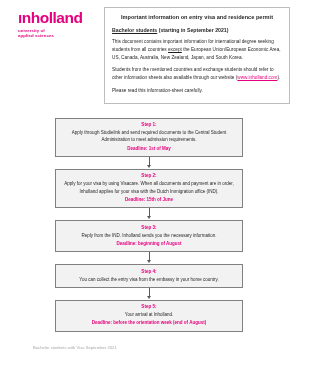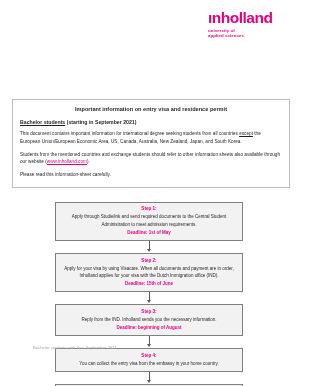--- a/index.html
+++ b/index.html
@@ -12,24 +12,23 @@
     background: #ffffff;
     font-family: "Liberation Sans", sans-serif;
     color: #231f20;
     overflow: hidden;
     position: relative;
   }
 
   
   .header {
     display: flex;
-    align-items: flex-end;
+    align-items: flex-start;
     padding: 7px 8px 0 8px;
     box-sizing: border-box;
-    flex-direction: column;
   }
 
   .logo-block {
     width: 92px;
     flex: 0 0 92px;
     padding-top: 3px;
     padding-left: 10px;
     box-sizing: border-box;
   }
   .logo-wordmark {

